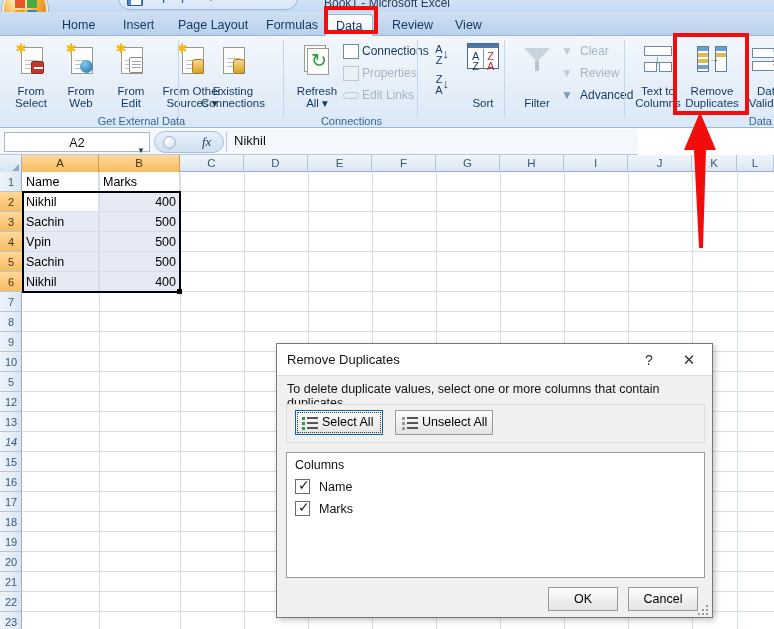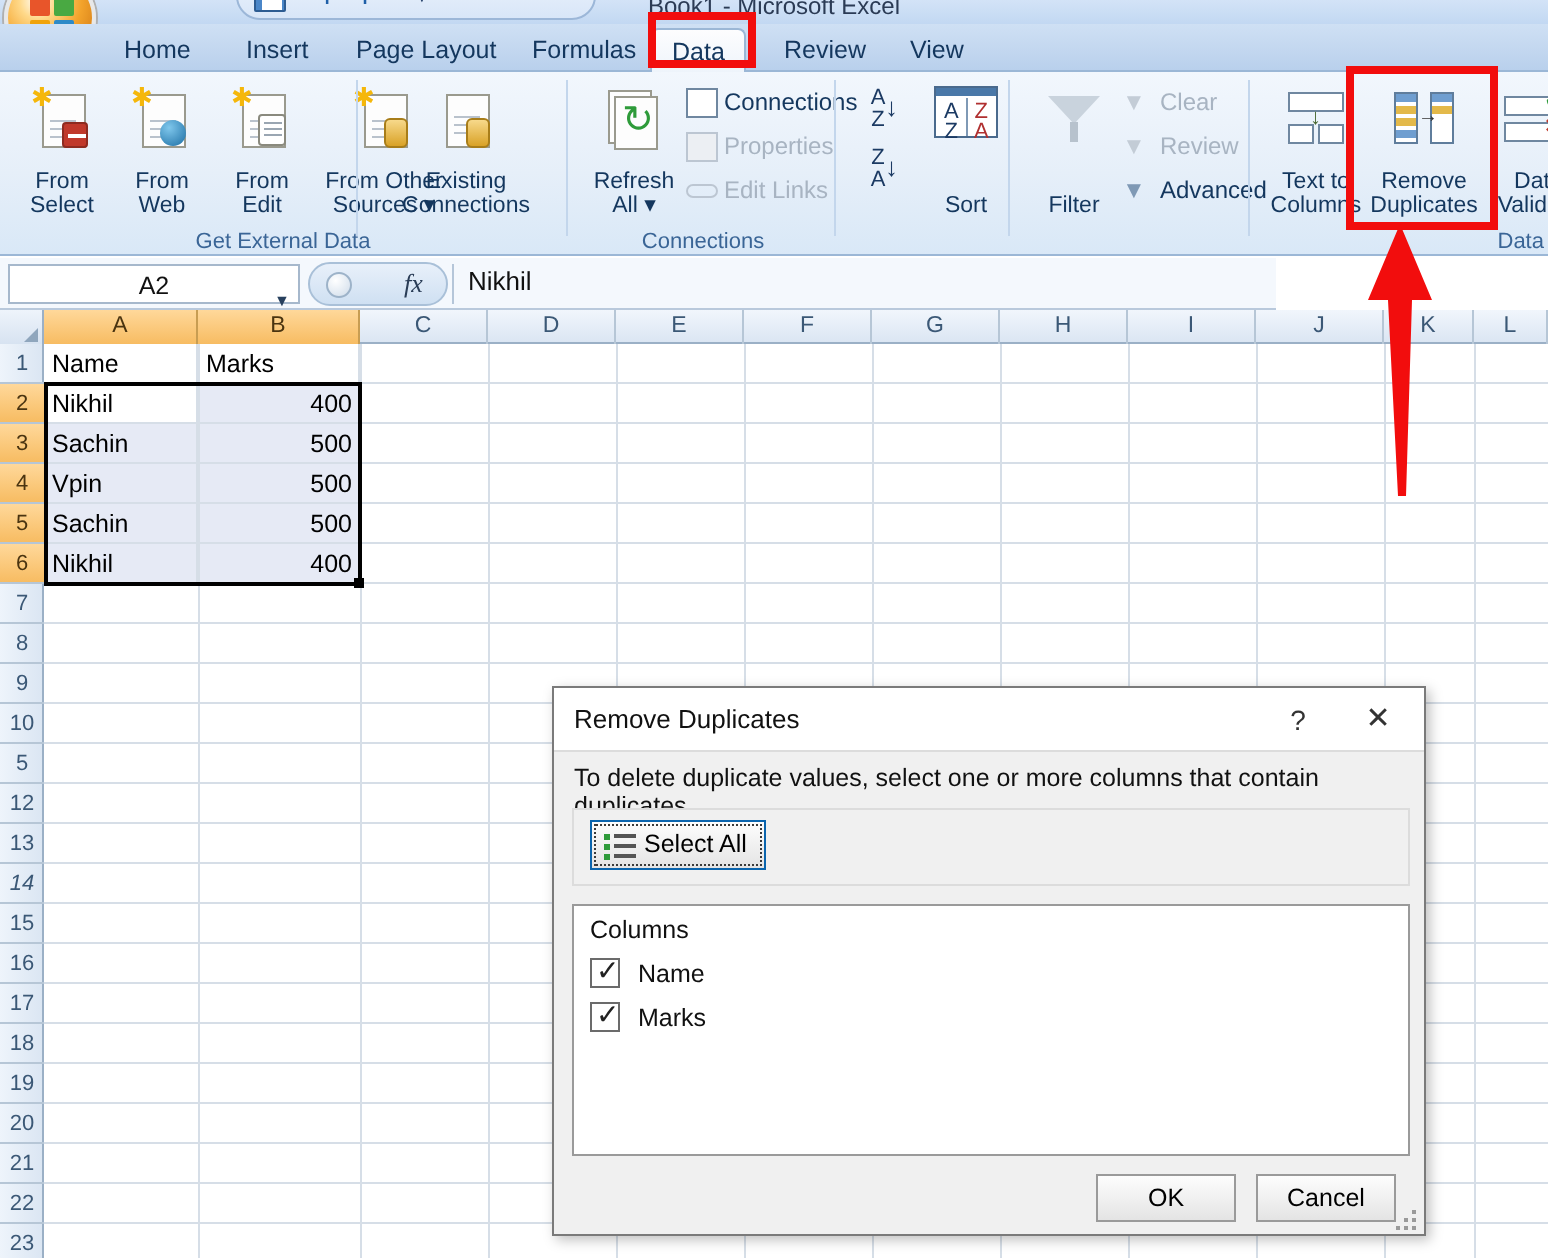--- a/index.html
+++ b/index.html
@@ -575,20 +575,31 @@
       <b style="top:1px;background:#2e9b3a;"></b>
         <i style="top:1px"></i>
       <b style="top:6px;background:#2e9b3a;"></b>
         <i style="top:6px"></i>
       <b style="top:11px;background:#2e9b3a;"></b>
         <i style="top:11px"></i>
     </span>
     <span class="blbl">Select All</span>
   </div>
 
+  <div class="dbtn" id="btn-unselectall">
+    <span class="blist">
+      <b style="top:1px;background:#9a9a9a;"></b>
+        <i style="top:1px"></i>
+      <b style="top:6px;background:#9a9a9a;"></b>
+        <i style="top:6px"></i>
+      <b style="top:11px;background:#9a9a9a;"></b>
+        <i style="top:11px"></i>
+    </span>
+    <span class="blbl">Unselect All</span>
+  </div>
 
 
   <div id="cols-box">
     <div id="cols-caption">Columns</div>
     <div class="colrow" style="top:25px;">
       <span class="cbox"></span>
       <span>Name</span>
     </div>
     <div class="colrow" style="top:47px;">
       <span class="cbox"></span>

